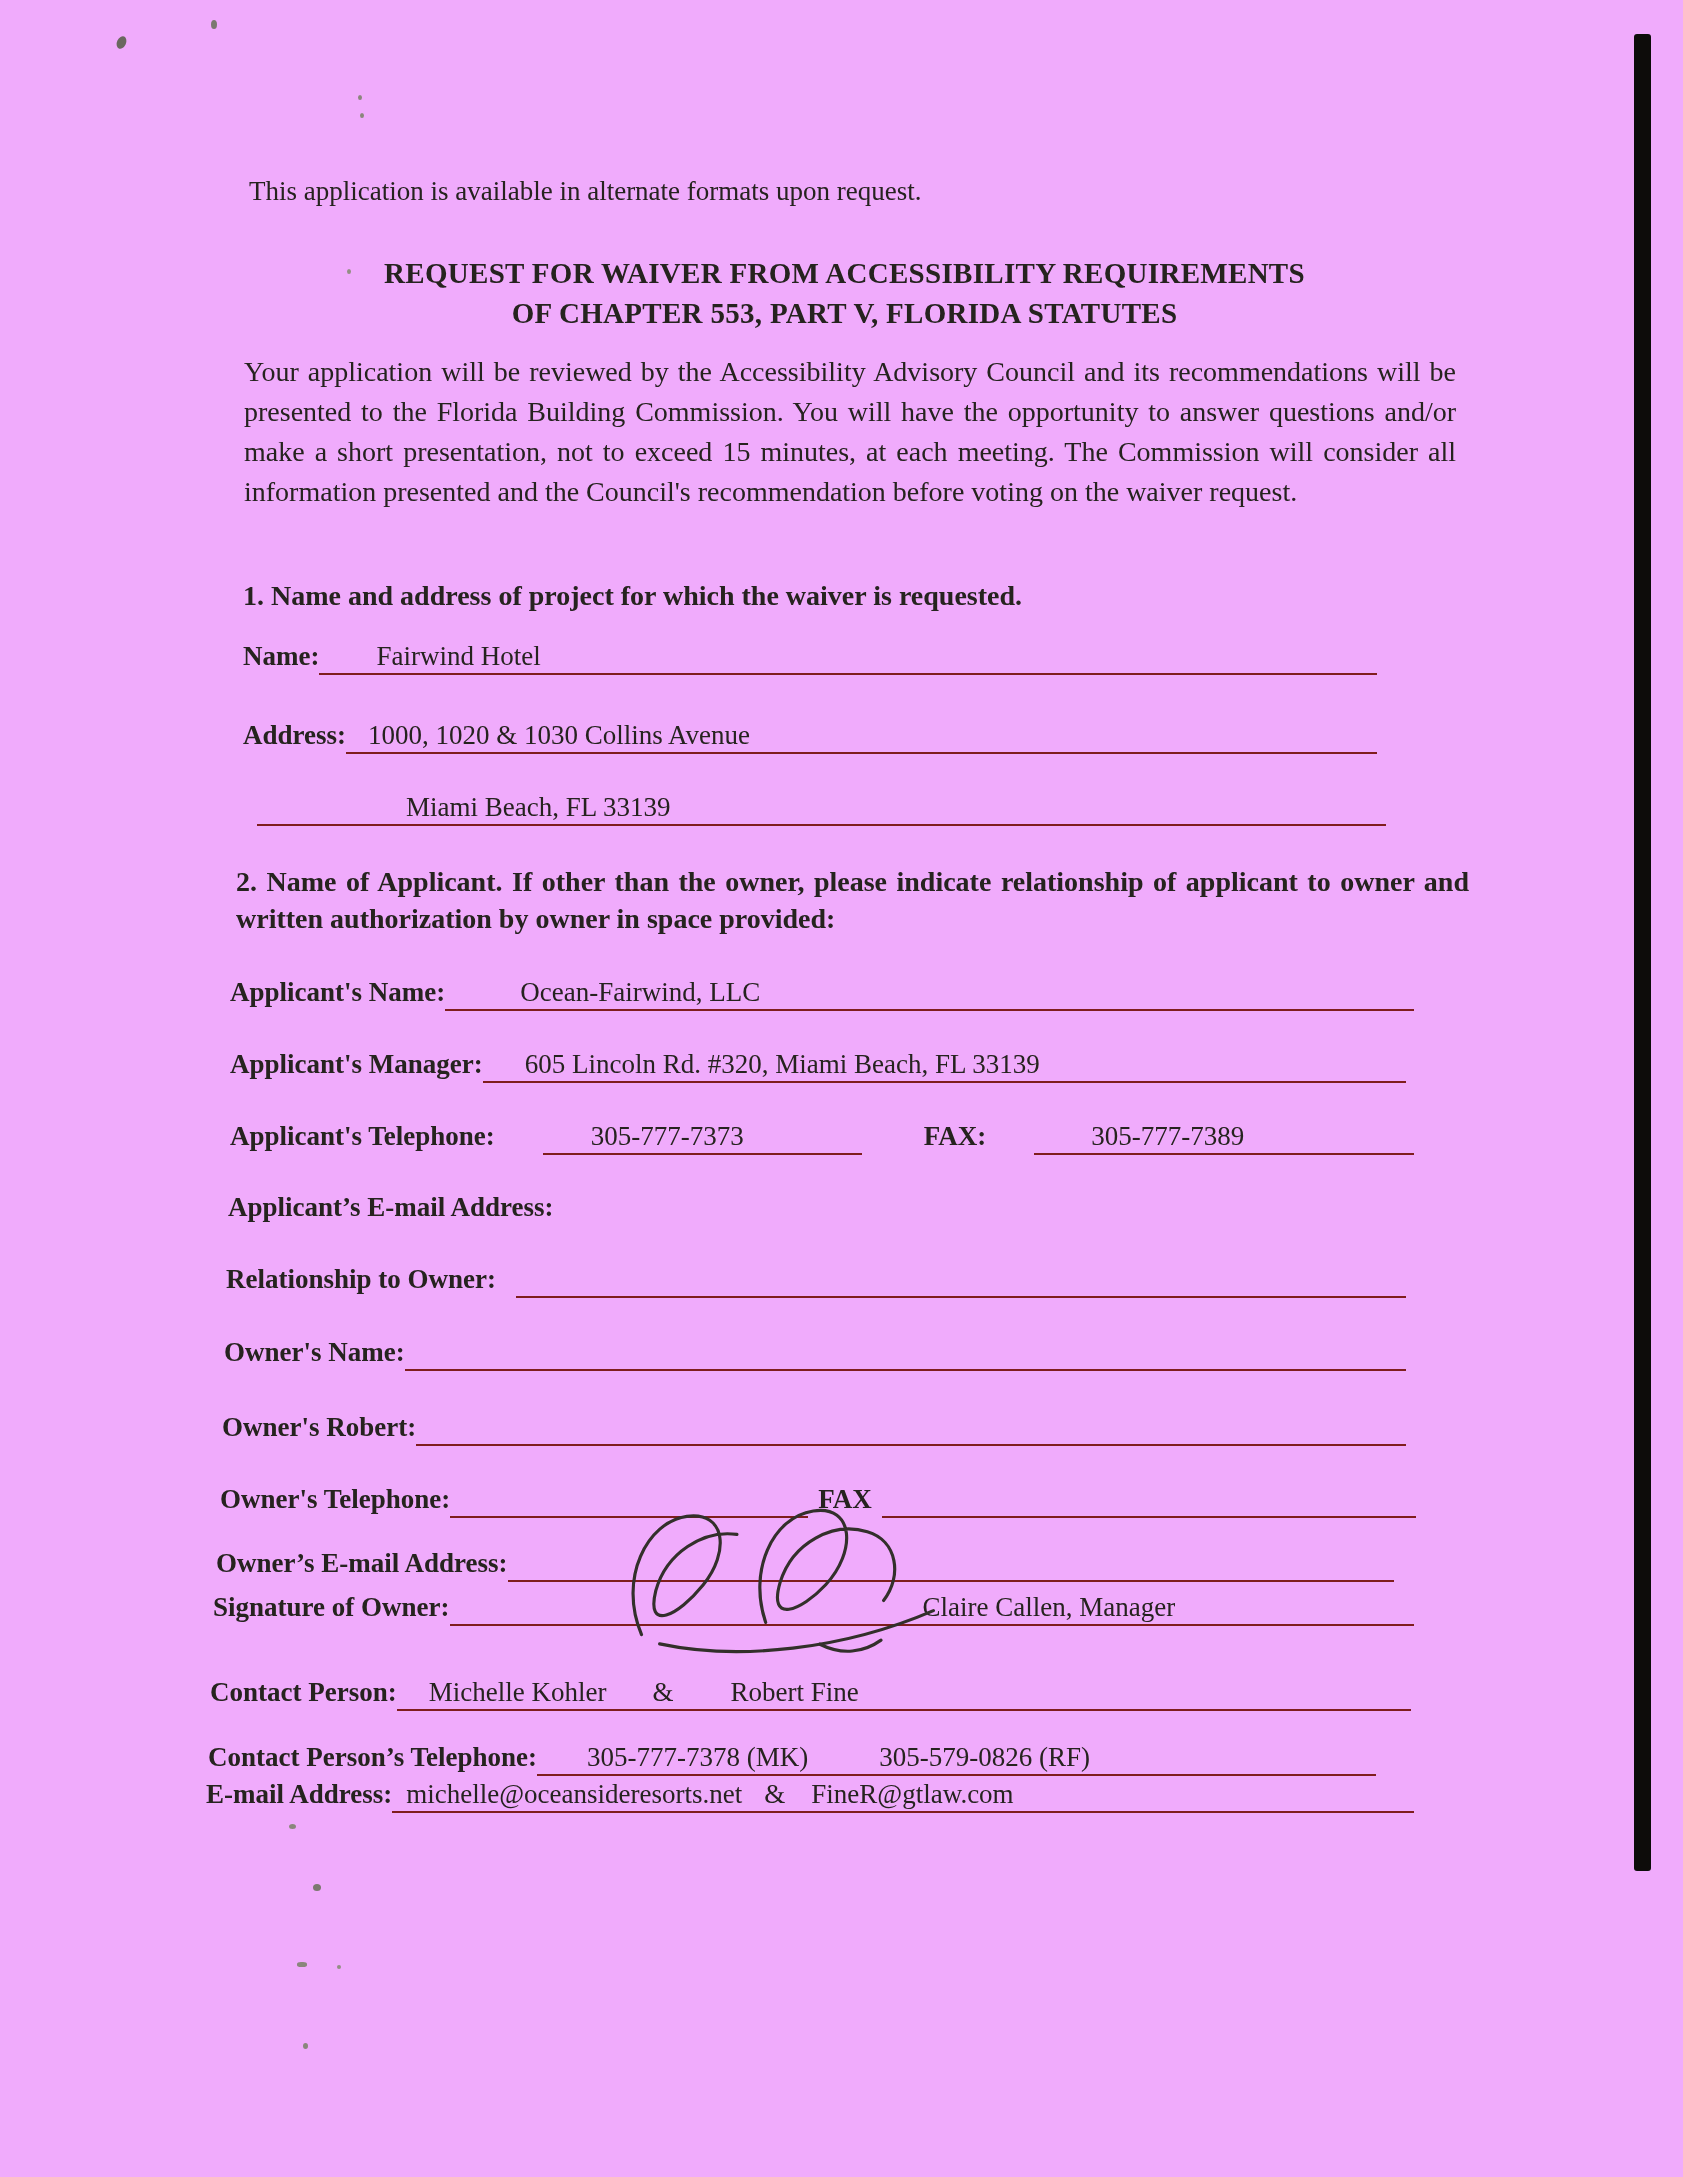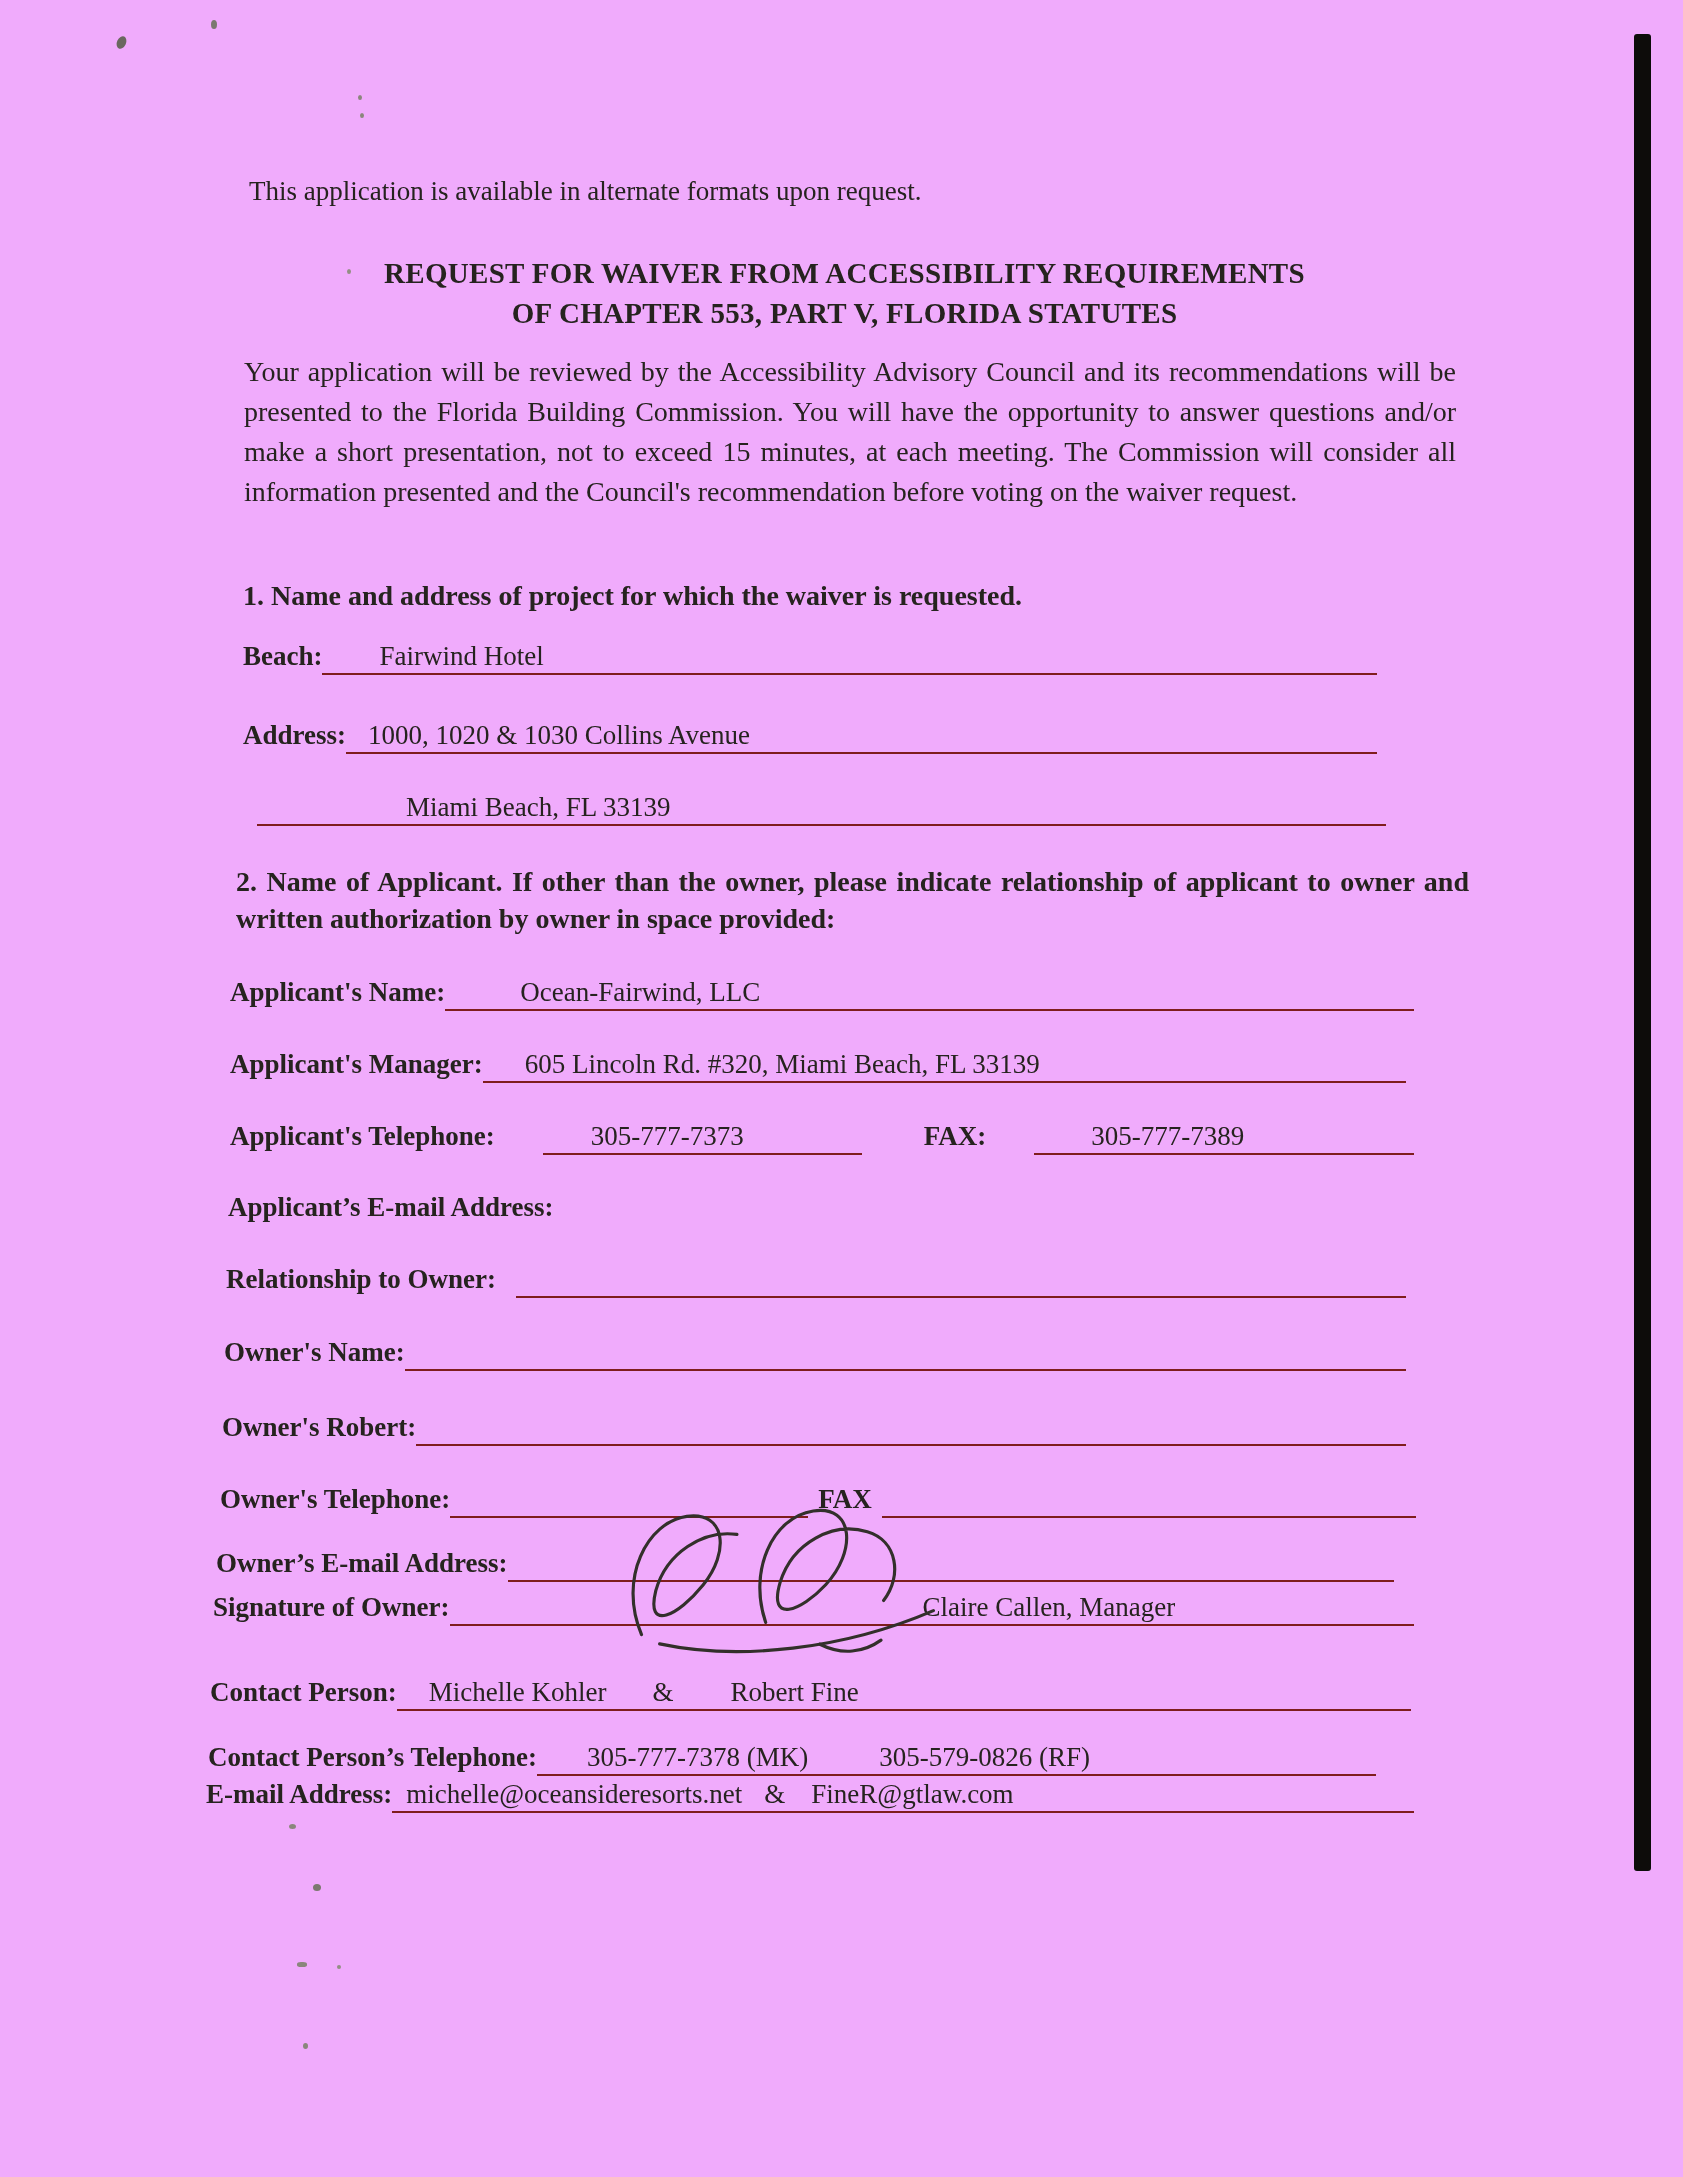--- a/index.html
+++ b/index.html
@@ -48,21 +48,21 @@
   <div class="abs" style="left:243px;top:253px;width:1203px;">
     <div class="title">REQUEST FOR WAIVER FROM ACCESSIBILITY REQUIREMENTS</div>
     <div class="title">OF CHAPTER 553, PART V, FLORIDA STATUTES</div>
   </div>
 
   <div class="abs intro" style="left:244px;top:352px;width:1212px;">Your application will be reviewed by the Accessibility Advisory Council and its recommendations will be presented to the Florida Building Commission. You will have the opportunity to answer questions and/or make a short presentation, not to exceed 15 minutes, at each meeting. The Commission will consider all information presented and the Council's recommendation before voting on the waiver request.</div>
 
   <div class="abs heading" style="left:243px;top:577px;width:1218px;">1. Name and address of project for which the waiver is requested.</div>
 
   <div class="row" style="top:639px;left:243px;width:1134px;">
-    <span class="lbl">Beach:</span>
+    <span class="lbl">Name:</span>
     <span class="fill"><span class="val" style="padding-left:57px;">Fairwind Hotel</span></span>
   </div>
 
   <div class="row" style="top:718px;left:243px;width:1134px;">
     <span class="lbl">Address:</span>
     <span class="fill"><span class="val" style="padding-left:22px;">1000, 1020 &amp; 1030 Collins Avenue</span></span>
   </div>
 
   <div class="row" style="top:790px;left:257px;width:1129px;">
     <span class="fill"><span class="val" style="padding-left:149px;">Miami Beach, FL  33139</span></span>

